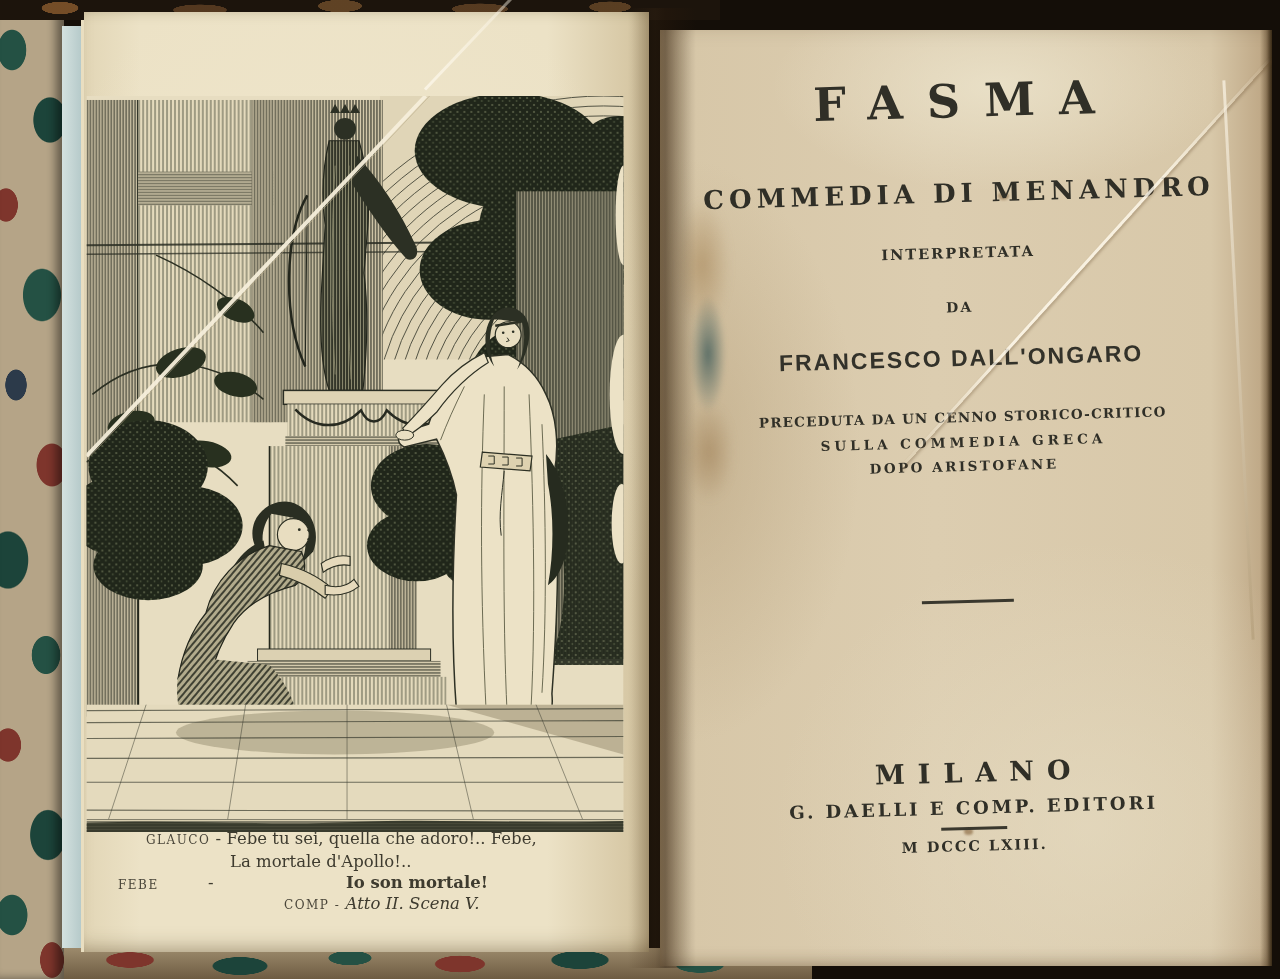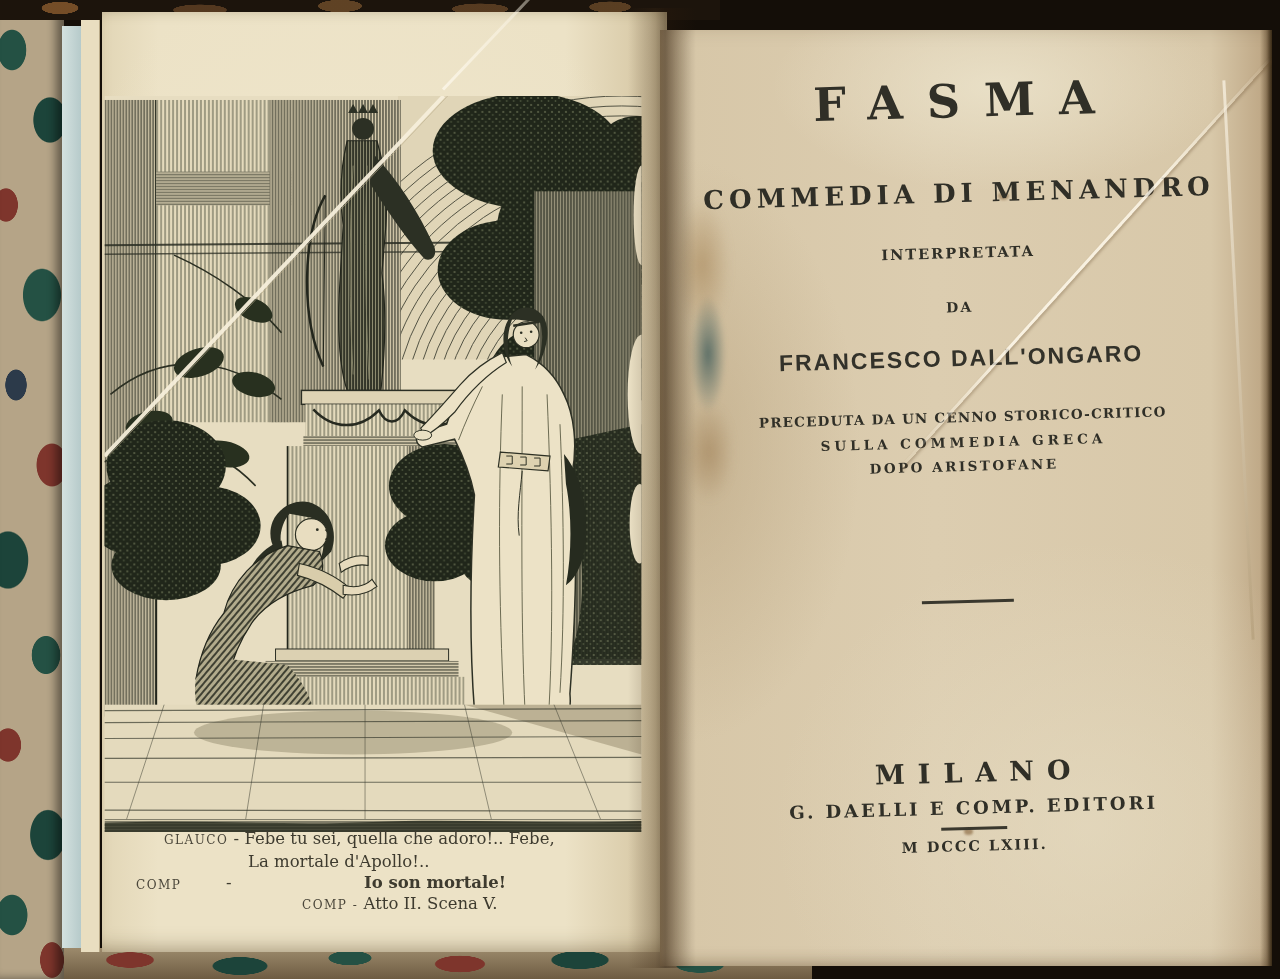--- a/index.html
+++ b/index.html
@@ -41,38 +41,38 @@
       radial-gradient(42px 14px at 460px 16px, #7e352c 58%, transparent 61%),
       radial-gradient(48px 15px at 580px 12px, #1c443a 58%, transparent 61%),
       radial-gradient(40px 13px at 700px 17px, #245144 58%, transparent 61%),
       linear-gradient(#9c8a6c,#6e5c42);}
   .endpaper-blue{position:absolute;left:62px;top:26px;width:21px;height:922px;z-index:2;
     background:linear-gradient(90deg,#d4e1df,#b3c8c8);}
   .underpage{position:absolute;left:81px;top:18px;width:18px;height:934px;z-index:2;
     background:#e9dec0;border-right:1px solid #b7a886;}
 
   
-  .page-left{position:absolute;left:102px;top:12px;width:565px;height:940px;z-index:3;
+  .page-left{position:absolute;left:84px;top:12px;width:565px;height:940px;z-index:3;
     background:
       radial-gradient(420px 560px at 45% 40%, #f0e7cd 0%, rgba(240,231,205,0) 80%),
       linear-gradient(90deg,#e2d6b6 0%,#ece2c6 10%,#ece2c6 82%,#d6c7a4 97%,#c3b28c 100%);
     box-shadow:inset 0 -16px 20px -14px rgba(90,70,40,.5), inset 0 10px 14px -12px rgba(90,70,40,.35);}
   .engraving{position:absolute;left:1px;top:84px;width:540px;height:736px;}
 
   .caption{position:absolute;left:0;top:816px;width:560px;color:#3e3b2f;
     font-size:16.5px;line-height:21px;}
   .cap-speaker{font-size:12px;letter-spacing:1.5px;color:#4a463a;}
   .cap-l1{margin-left:62px;}
   .cap-l2{margin-left:146px;}
   .cap-l3{position:relative;height:21px;}
   .cap-l3 .sp{position:absolute;left:34px;top:3px;}
   .cap-l3 .dash{position:absolute;left:124px;}
   .cap-l3 .tx{position:absolute;left:262px;font-weight:bold;}
   .cap-l4{margin-left:200px;}
-  .cap-l4 .src{text-align:center;}
+  .cap-l4 .src{font-style:italic;text-align:center;}
 
   
   .crease-l1{position:absolute;left:341px;top:76px;width:132px;height:3px;z-index:6;
     transform-origin:0 50%;transform:rotate(-46.5deg);
     background:linear-gradient(90deg,rgba(250,244,229,.95),rgba(250,244,229,.4));}
 
   
   .page-right{position:absolute;left:660px;top:30px;width:612px;height:936px;z-index:3;overflow:hidden;
     background:
       radial-gradient(300px 140px at 55% 6%, rgba(236,228,204,.8), rgba(236,228,204,0) 75%),
@@ -351,21 +351,21 @@
 
     <div class="caption">
       <div class="cap-l1">
         <span class="cap-speaker">GLAUCO</span>
         <span>- Febe tu sei, quella che adoro!.. Febe,</span>
       </div>
       <div class="cap-l2">
         <span>La mortale d'Apollo!..</span>
       </div>
       <div class="cap-l3">
-        <span class="cap-speaker sp">COMP</span>
+        <span class="cap-speaker sp">FEBE</span>
         <span class="dash">-</span>
         <span class="tx">Io son mortale!</span>
       </div>
       <div class="cap-l4">
         <span class="cap-speaker">COMP -</span>
         <span class="src">Atto II. Scena V.</span>
       </div>
     </div>
   </div>
 

